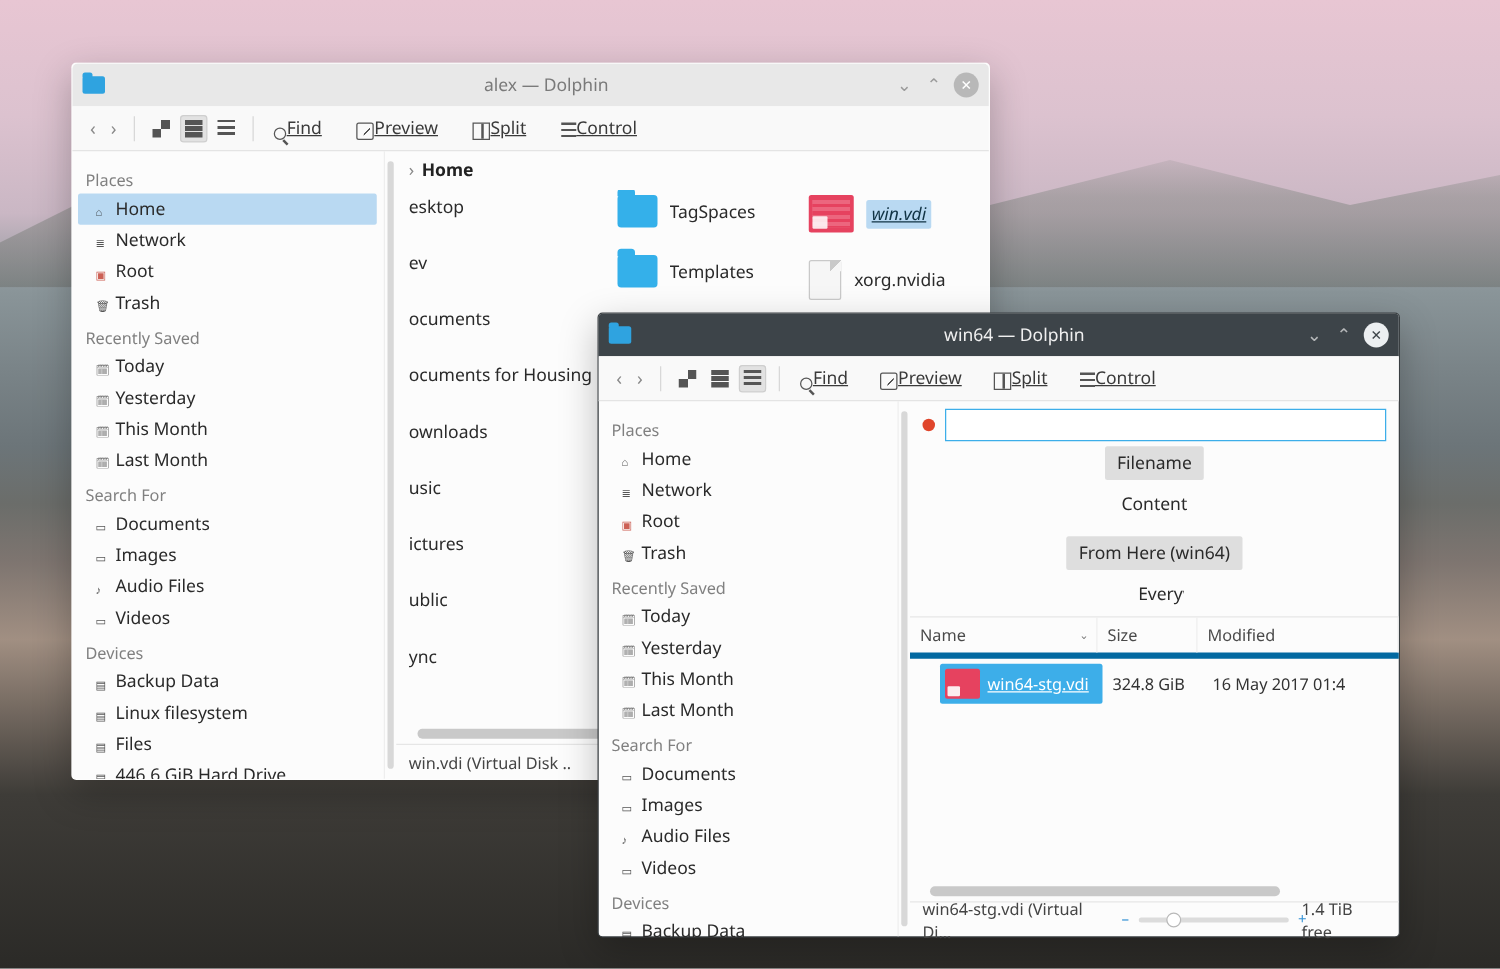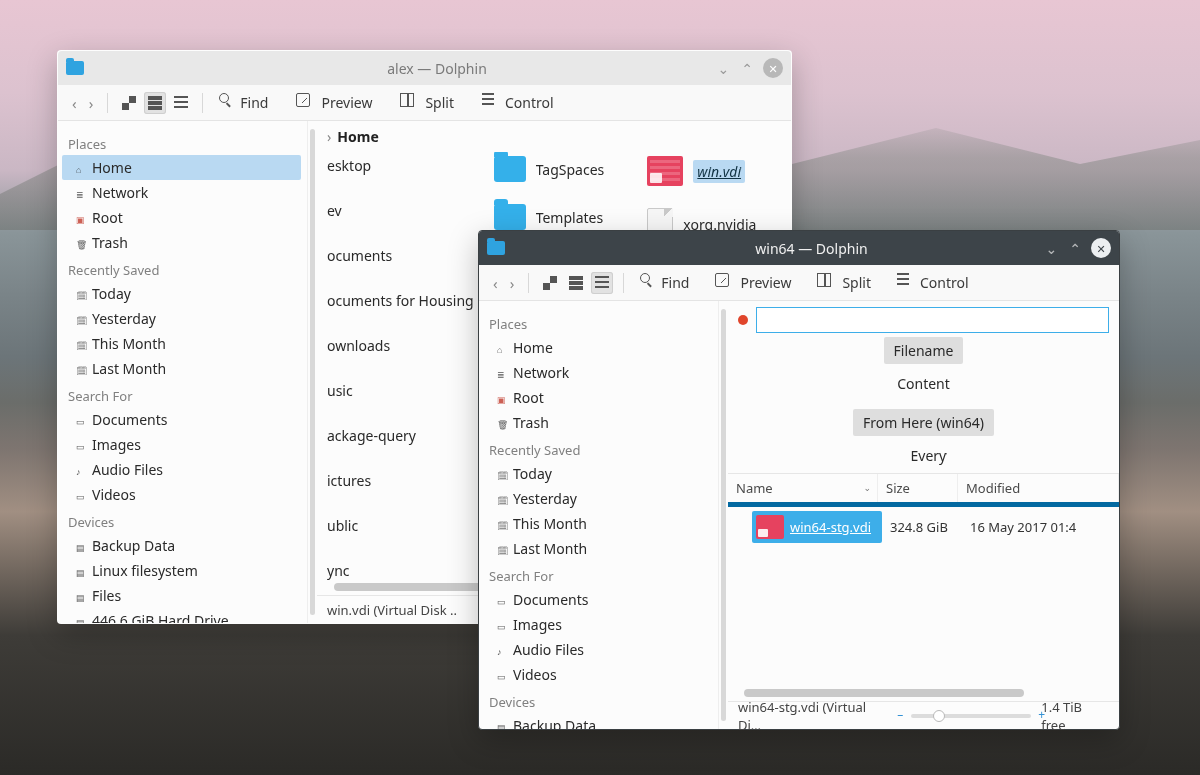--- a/index.html
+++ b/index.html
@@ -54,22 +54,22 @@
     content:""; position:absolute; top:-3px; left:0;
     width:8px; height:4px; background:#2fa3e0; border-radius:2px 2px 0 0;
   }
   .toolbar {
     height: 36px; display:flex; align-items:center; gap:4px;
     padding: 0 10px; border-bottom:1px solid #e4e4e4; background:#f9f9f9;
     color:#3a3a3a;
   }
   .tb-sep { width:1px; height:20px; background:#d8d8d8; margin:0 6px;}
   .tb-btn {
-    display:flex; align-items:flex-start; gap:11px; padding:4px 6px;
-    border-radius:3px; cursor:default;
+    display:flex; align-items:flex-end; gap:0; padding:4px 6px;
+    border-radius:3px; cursor:default;text-decoration:underline;
   }
   .tb-btn.icon-only{ padding:4px 4px; }
   .tb-btn.active-view{ background:#e2e2e2; box-shadow:inset 0 0 0 1px #cfcfcf;}
   .tb-nav { color:#8a8a8a; padding:2px 4px; font-size:15px;}
   .tb-glyph{ width:14px; height:14px; display:inline-block; position:relative;}
   .g-icons{ background:conic-gradient(#555 25%, transparent 0 50%, #555 0 75%, transparent 0); }
   .g-compact{ background:linear-gradient(#555 30%, transparent 0 35%, #555 0 65%, transparent 0 70%, #555 0);}
   .g-details{ background:repeating-linear-gradient(#555 0 2px, transparent 2px 5px);}
   .g-search{ border:1.5px solid #555; border-radius:50%; width:10px; height:10px;}
   .g-search::after{content:"";position:absolute;width:5px;height:1.5px;background:#555;bottom:-3px;right:-3px;transform:rotate(45deg);}
@@ -305,23 +305,20 @@
               <div class="file-item">
                   <span class="name">ocuments for Housing</span>
                 </div>
               <div class="file-item">
                   <span class="name">ownloads</span>
                 </div>
               <div class="file-item">
                   <span class="name">usic</span>
                 </div>
               <div class="file-item">
-                  <span class="name">ackage-query</span>
-                </div>
-              <div class="file-item">
                   <span class="name">ictures</span>
                 </div>
               <div class="file-item">
                   <span class="name">ublic</span>
                 </div>
               <div class="file-item">
                   <span class="name">ync</span>
                 </div>
             </div>
 
@@ -351,21 +348,21 @@
             <div class="thumb" style="left:2%; width:55%"></div>
           </div>
         </div>
         <div class="statusbar">
           <span>win.vdi (Virtual Disk ..</span>
         </div>
       </div>
     </div>
   </div>
 
-  <div class="window win-active" style="left:478px; top:230px; width:642px; height:500px;">
+  <div class="window win-active" style="left:478px; top:250px; width:642px; height:500px;">
     <div class="titlebar active">
       <span class="folder-glyph" style="background:#2fa3e0"></span>
       <div class="title-text center">win64 — Dolphin</div>
       <div class="title-spacer"></div>
       <span class="chev" style="color:#eaeaea">⌄</span>
       <span class="chev" style="color:#eaeaea">⌃</span>
       <span class="win-btn close">✕</span>
     </div>
 
     <div class="toolbar">

